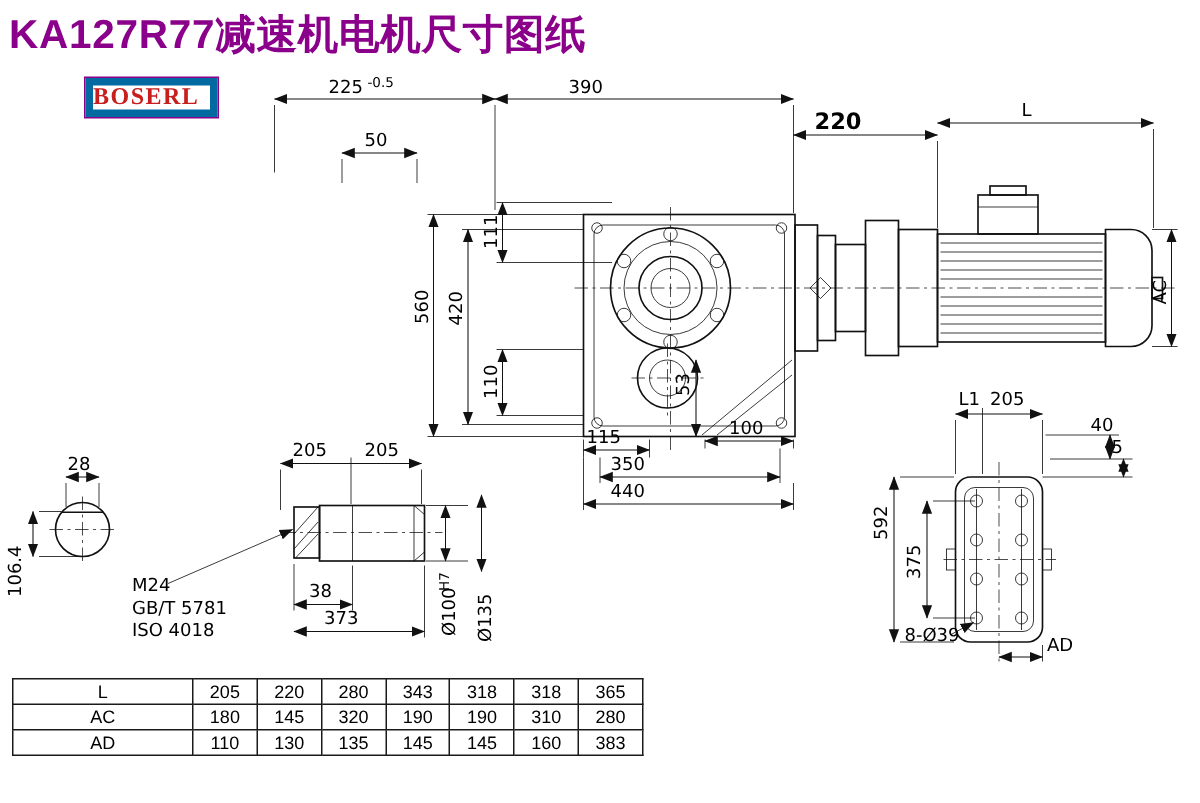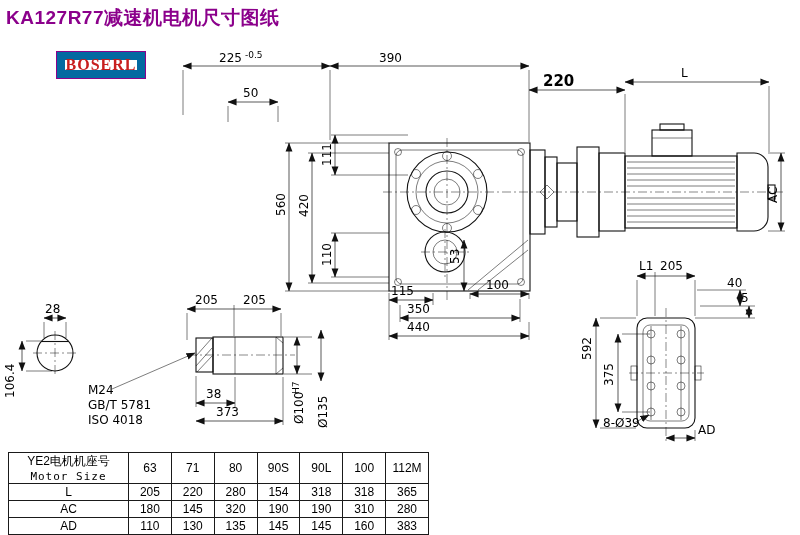--- a/index.html
+++ b/index.html
@@ -1,20 +1,20 @@
 <!DOCTYPE html>
 <html><head>
 <meta charset="utf-8">
 <style>
   *{margin:0;padding:0;box-sizing:border-box}
   html,body{width:800px;height:535px;background:#fff;position:relative;overflow:hidden;
     font-family:"Liberation Sans",sans-serif;color:#000}
-  .title{position:absolute;left:6px;top:5px;font-size:19px;font-weight:bold;color:#8b008b;letter-spacing:.5px}
-  .logo{position:absolute;left:57px;top:52px;width:88px;height:26px;border:8px solid #0369a1;
-    box-shadow:0 0 0 1px #8b008b;display:flex;align-items:center;justify-content:center;
+  .title{position:absolute;left:6px;top:5px;font-size:27px;font-weight:bold;color:#8b008b;letter-spacing:.5px}
+  .logo{position:absolute;left:57px;top:52px;width:88px;height:26px;border:5px solid #0369a1;
+    box-shadow:0 0 0 1px #8b008b;display:flex;align-items:center;
     color:#c81e1e;font-family:"Liberation Serif",serif;font-weight:bold;font-size:16px;letter-spacing:1px;background:#fff}
   svg.draw{position:absolute;left:0;top:0}
   .s1{stroke:#111;stroke-width:1.1;fill:none}
   .s0{stroke:#111;stroke-width:.55;fill:none}
   .cl{stroke:#111;stroke-width:.5;fill:none;stroke-dasharray:9 3 2 3}
   .dl{stroke:#111;stroke-width:.7;fill:none}
   svg text{font-family:"DejaVu Sans",sans-serif;font-size:11.5px;fill:#000}
   .t9{font-size:9px}.b15{font-size:15px;font-weight:bold}.t12{font-size:12px}
   table.dimtable{position:absolute;left:8px;top:452px;border-collapse:collapse;table-layout:fixed;
     width:421px;font-size:12px;background:#fff}
@@ -321,39 +321,26 @@
   </g>
   <g>
     <line class="dl" x1="666" y1="438" x2="695" y2="438" marker-start="url(#ar)" marker-end="url(#ar)"></line>
     <line class="s0" x1="695" y1="430" x2="695" y2="441"></line>
     <text class="t12" x="698" y="434">AD</text>
   </g>
 </svg>
 
 <table class="dimtable">
   <tbody>
-      <tr class="hd">
-    <td class="c1">
-      <div>YE2电机机座号</div>
-      <div class="mono">Motor Size</div>
-    </td>
-    <td>63</td>
-    <td>71</td>
-    <td>80</td>
-    <td>90S</td>
-    <td>90L</td>
-    <td>100</td>
-    <td>112M</td>
-  </tr>
   <tr>
     <td class="c1">L</td>
     <td>205</td>
     <td>220</td>
     <td>280</td>
-    <td>154</td>
+    <td>343</td>
     <td>318</td>
     <td>318</td>
     <td>365</td>
   </tr>
   <tr>
     <td class="c1">AC</td>
     <td>180</td>
     <td>145</td>
     <td>320</td>
     <td>190</td>

